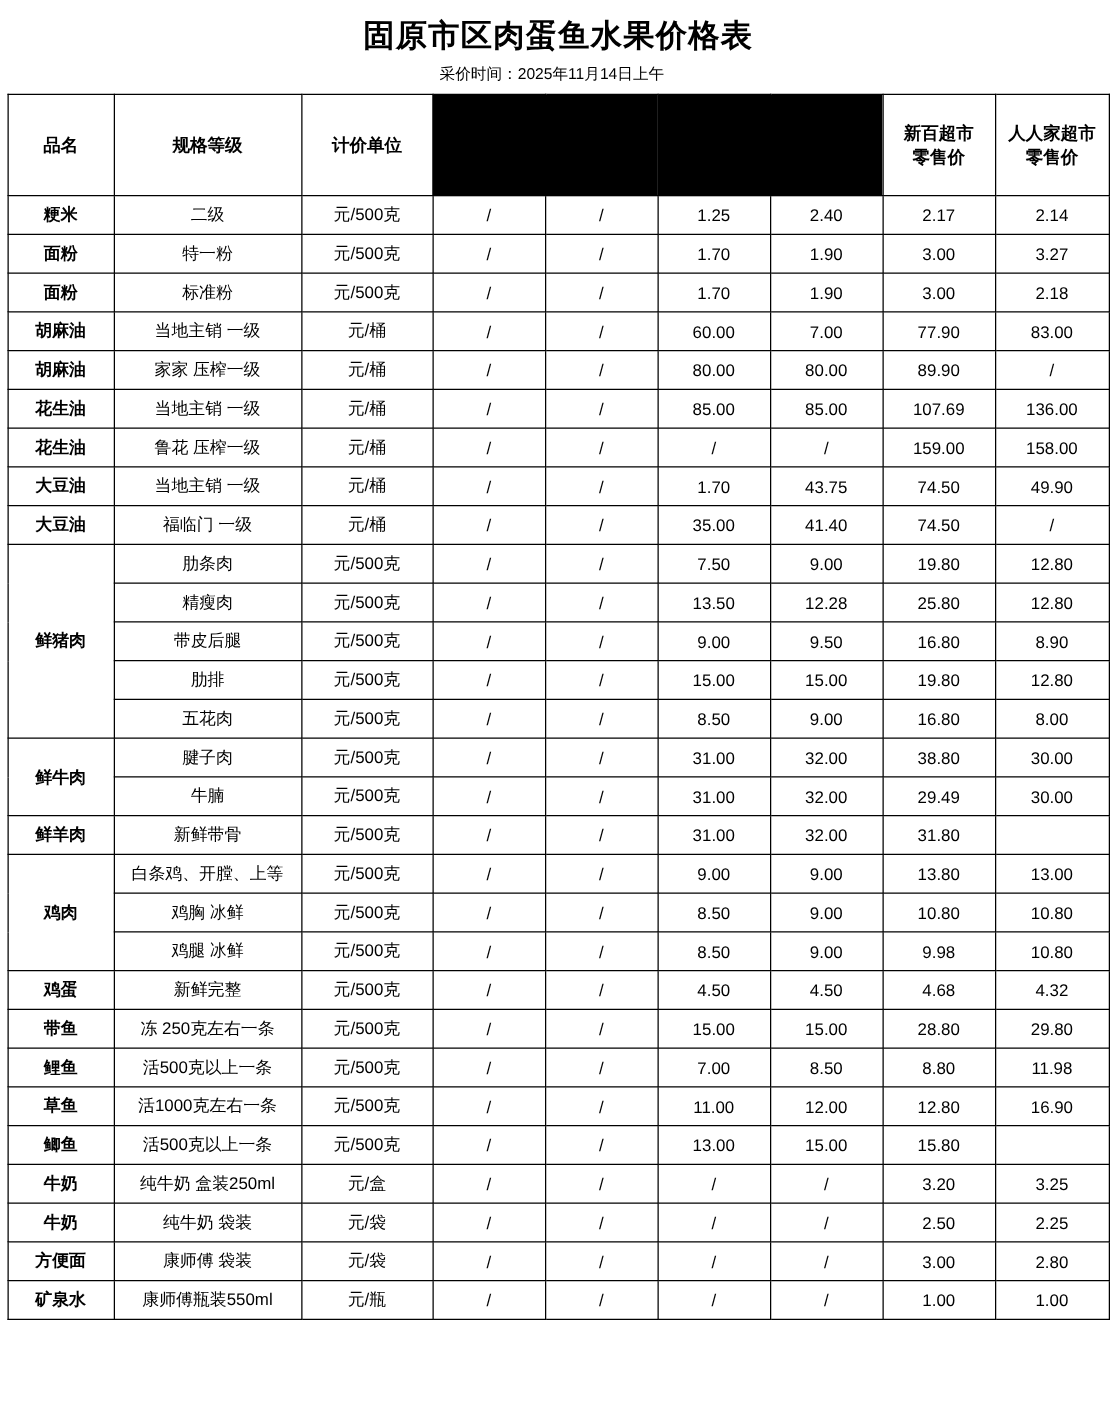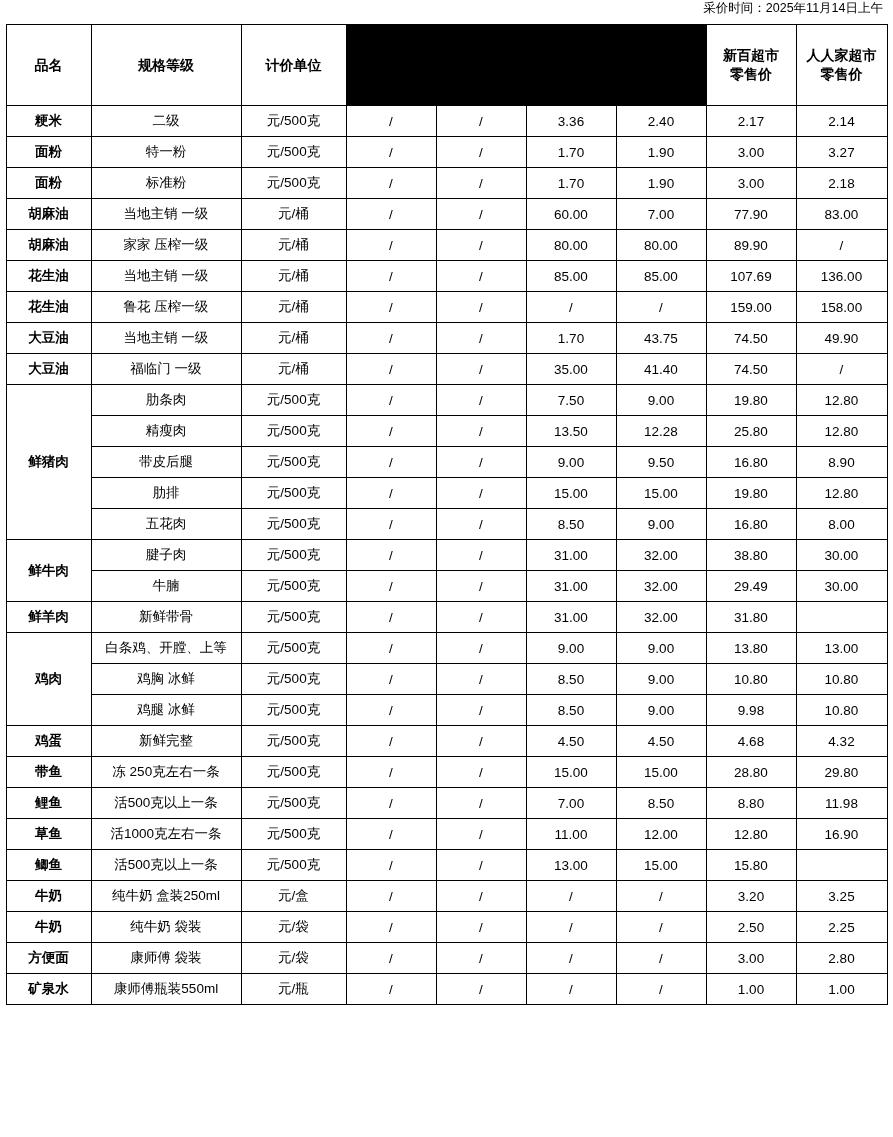--- a/index.html
+++ b/index.html
@@ -20,21 +20,21 @@
   .doc-title {
     text-align: center;
     font-size: 25px;
     font-weight: bold;
     letter-spacing: 1px;
     padding-top: 12px;
     padding-bottom: 6px;
     font-family: "Liberation Sans", sans-serif;
   }
   .meta-row {
-    text-align: right;
+    text-align: center;
     font-size: 12.5px;
     padding-right: 10px;
     padding-bottom: 7px;
     font-family: "Liberation Sans", sans-serif;
   }
   table.price-table {
     border-collapse: collapse;
     width: 881px;
     margin: 0 auto;
     table-layout: fixed;
@@ -74,20 +74,21 @@
   }
   .hdr-two-line {
     white-space: pre-line;
   }
 </style>
 </head>
 <body>
 
 <div class="page">
 
+  <div class="doc-title">固原市区肉蛋鱼水果价格表</div>
 
   <div class="meta-row">采价时间：2025年11月14日上午</div>
 
   <table class="price-table">
     <colgroup>
       <col class="col-name">
       <col class="col-spec">
       <col class="col-unit">
       <col class="col-p1">
       <col class="col-p2">
@@ -111,21 +112,21 @@
 零售价</th>
       </tr>
     </thead>
     <tbody id="table-body">
         <tr>
           <td class="name-cell">粳米</td>
           <td>二级</td>
           <td>元/500克</td>
           <td>/</td>
           <td>/</td>
-          <td>3.36</td>
+          <td>1.25</td>
           <td>2.40</td>
           <td>2.17</td>
           <td>2.14</td>
         </tr>
         <tr>
           <td class="name-cell">面粉</td>
           <td>特一粉</td>
           <td>元/500克</td>
           <td>/</td>
           <td>/</td>

